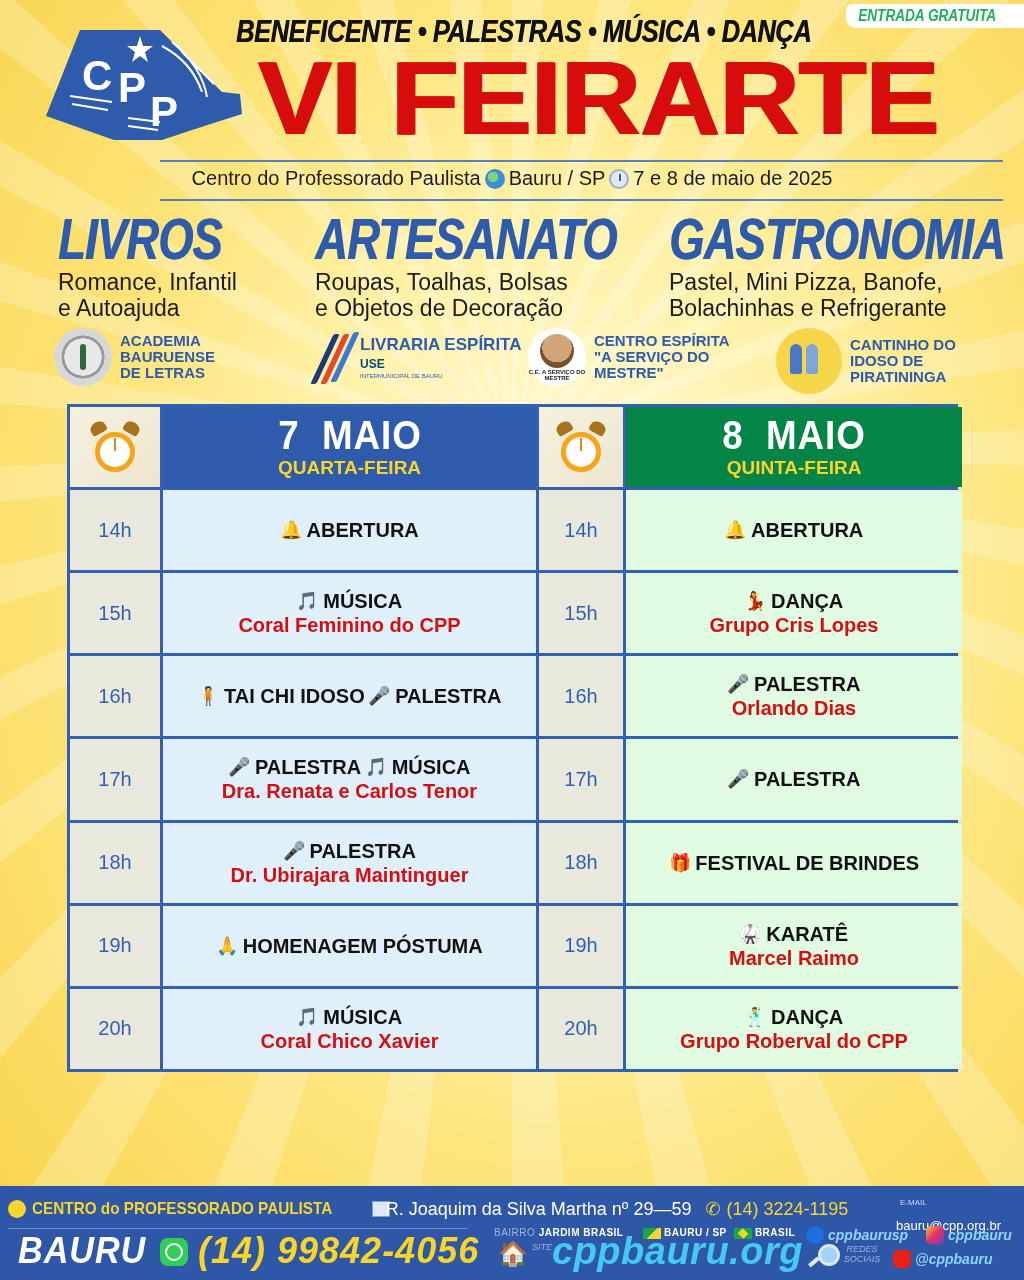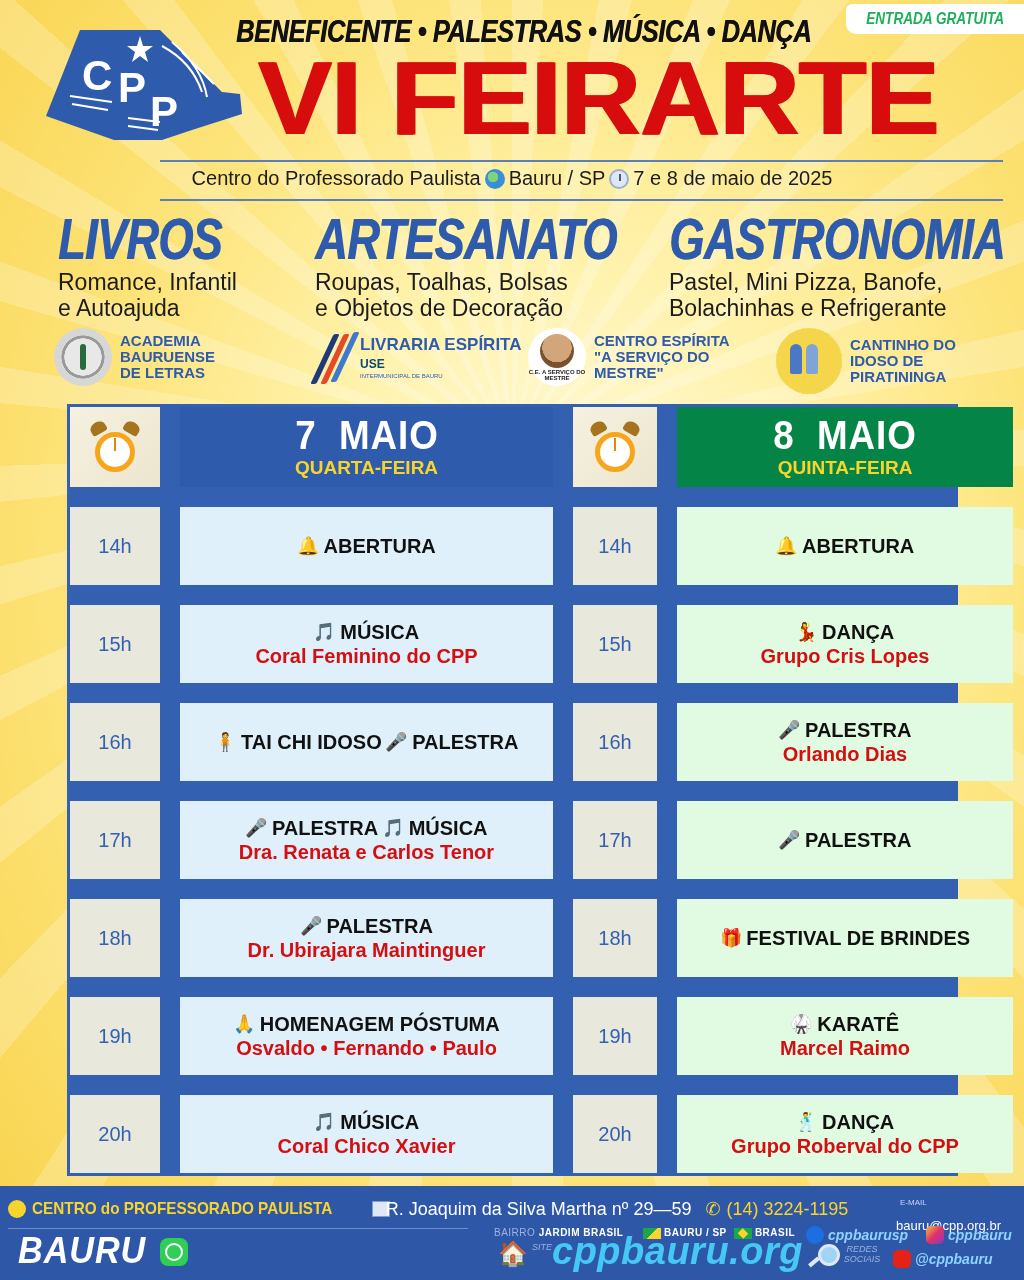--- a/index.html
+++ b/index.html
@@ -24,23 +24,23 @@
     font-size: 31px; letter-spacing: -0.5px; color: #111; transform: scaleX(0.82); transform-origin: left;
     white-space: nowrap; text-shadow: 0.5px 0 0 #111;
   }
   .title {
     position: absolute; left: 258px; top: 46px;
     font-family: "Liberation Sans", sans-serif; font-weight: 900; font-size: 104px;
     color: #d70d0d; letter-spacing: -1px; line-height: 1; white-space: nowrap;
     transform: scaleX(1.07); transform-origin: left; text-shadow: 1px 0 0 #d70d0d, -1px 0 0 #d70d0d;
   }
   .badge {
-    position: absolute; left: 846px; top: 4px; width: 178px; height: 30px;
+    position: absolute; left: 846px; top: 4px; width: 178px; height: 24px;
     background: #fff; border-radius: 6px 0 0 10px;
-    display: flex; align-items: center; justify-content: center;
+    display: flex; align-items: center; justify-content: flex-start;
   }
   .badge span {
     font-weight: 900; font-style: italic; color: #1fae5a; font-size: 16px;
     transform: scaleX(0.85); white-space: nowrap;
   }
   .rule { position: absolute; left: 160px; width: 843px; height: 2px; background: #5b7fb8; }
   .infoline {
     position: absolute; left: 0; width: 1024px; top: 167px; text-align: center;
     font-size: 20px; color: #1c1c1c; display: flex; justify-content: center; align-items: center; gap: 4px;
   }
@@ -73,26 +73,26 @@
   .seal-use i { position: absolute; display: block; width: 6px; height: 50px; border-radius: 2px; transform: skewX(-25deg); }
   .seal-ce { background: #fff; border-radius: 50% 50% 40% 40%; position: relative; }
   .seal-ce::before { content:""; position:absolute; left:12px; top:6px; width:34px; height:34px; border-radius:50%; background: radial-gradient(circle at 50% 40%, #d2a57a 0 55%, #7a5230 56%); }
   .seal-ce span { position:absolute; bottom:5px; left:0; width:100%; text-align:center; font-size:6px; font-weight:700; color:#222; }
   .seal-cantinho { background: radial-gradient(circle, #f5d64a 0 70%, #d9b21e 71%); position: relative; }
   .seal-cantinho::before { content:""; position:absolute; left:14px; top:16px; width:12px; height:30px; background:#4a78c4; border-radius:6px 6px 2px 2px; }
   .seal-cantinho::after { content:""; position:absolute; left:30px; top:16px; width:12px; height:30px; background:#7fa5d8; border-radius:6px 6px 2px 2px; }
 
   
   .schedule {
-    position: absolute; left: 67px; top: 404px; width: 891px; height: 772px;
+    position: absolute; left: 67px; top: 404px; width: 891px; height: 668px;
     border: 3px solid #3360b0; background: #3360b0;
     display: grid;
     grid-template-columns: 90px 373px 84px 336px;
     grid-template-rows: 80px repeat(7, 1fr);
-    gap: 20px;
+    gap: 3px;
   }
   .cell { display: flex; flex-direction: column; align-items: center; justify-content: center; text-align: center; }
   .time-head { background: linear-gradient(135deg, #f6f1e0, #ece6cf); }
   .time-cell { background: rgba(248,244,225,0.92); color: #3360b0; font-size: 20px; }
   .day1-head { background: #2f5bad; }
   .day2-head { background: #058447; }
   .day-title { color: #fff; font-weight: 900; font-size: 40px; line-height: 40px; letter-spacing: 1px; transform: scaleX(0.92); }
   .day-sub { color: #f8d52b; font-weight: 700; font-size: 19px; margin-top: 2px; }
   .d1 { background: #dff0fb; }
   .d2 { background: #e1fbe2; }
@@ -332,21 +332,20 @@
         <span>FESTIVAL DE BRINDES</span>
       </div>
   </div>
 
   <div class="cell time-cell">19h</div>
   <div class="cell d1">
     <div class="ev-title">
         <span class="emo">🙏</span>
         <span>HOMENAGEM PÓSTUMA</span>
       </div>
-    <div class="ev-sub">Osvaldo • Fernando • Paulo</div>
   </div>
   <div class="cell time-cell">19h</div>
   <div class="cell d2">
     <div class="ev-title">
         <span class="emo">🥋</span>
         <span>KARATÊ</span>
       </div>
     <div class="ev-sub">Marcel Raimo</div>
   </div>
 
@@ -376,20 +375,21 @@
     <span class="f-addr">R. Joaquim da Silva Martha nº 29—59</span>
     <span class="f-phone">✆</span>
     <span class="f-phone" style="margin-left:0">(14) 3224-1195</span>
   </div>
   <div class="f-email-lbl">E-MAIL</div>
   <div class="f-email">bauru@cpp.org.br</div>
   <div class="f-divider"></div>
 
   <div class="f-bauru">BAURU</div>
   <div class="f-wa"></div>
+  <div class="f-cell">(14) 99842-4056</div>
 
   <div class="f-small" style="left:494px">
     <span class="lbl">BAIRRO</span>
     <span>JARDIM BRASIL</span>
   </div>
   <div class="f-small" style="left:643px">
     <span class="flag flag-bauru"></span><span>BAURU / SP</span>
     <span class="flag flag-br" style="margin-left:4px"></span><span>BRASIL</span>
   </div>
 

